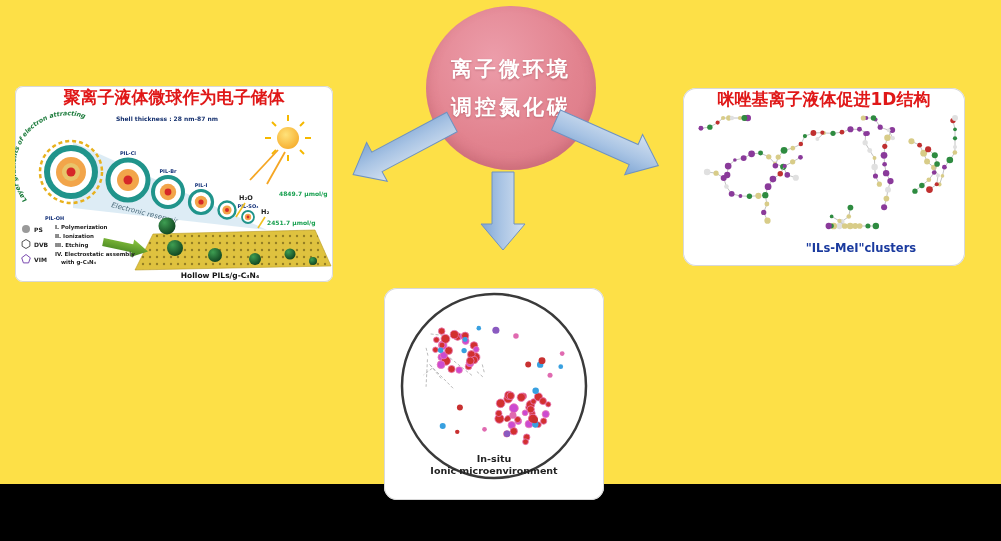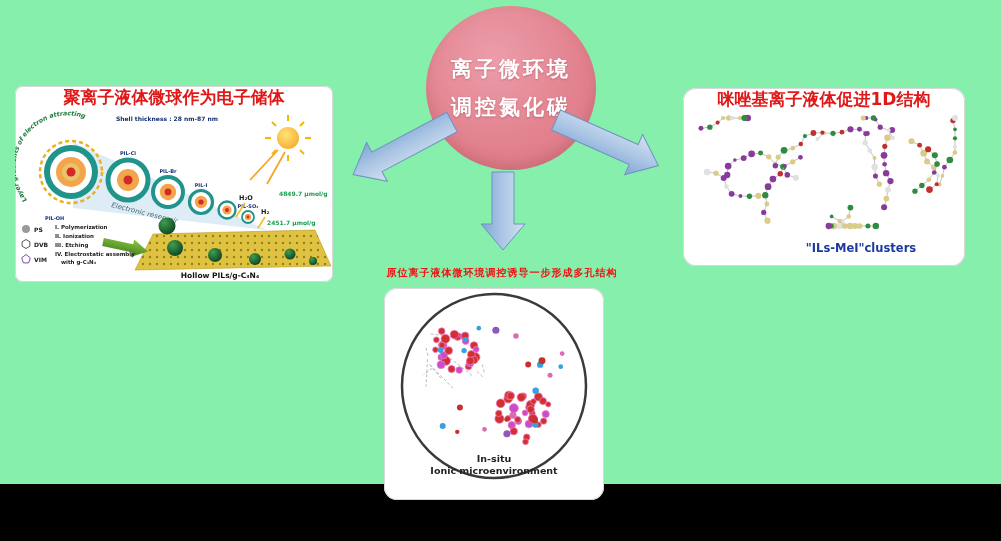--- a/index.html
+++ b/index.html
@@ -1,21 +1,21 @@
 <!DOCTYPE html>
 <html><head>
 <meta charset="utf-8">
 <style>
   html,body{margin:0;padding:0;}
   body{
     width:1001px;height:541px;background:#000;
     font-family:"DejaVu Sans","Liberation Sans",sans-serif;
     overflow:hidden;
   }
-  .stage{position:relative;width:1001px;height:484px;background:#86efac;}
+  .stage{position:relative;width:1001px;height:484px;background:#fde047;}
   .center-circle{
     position:absolute;left:426px;top:6px;width:170px;height:164px;border-radius:50%;
     background:radial-gradient(circle at 40% 32%, #ec9daa 0%, #e2838f 55%, #d97684 100%);
     display:flex;flex-direction:column;align-items:center;justify-content:center;gap:10px;
     color:#fff;font-size:21px;font-weight:bold;letter-spacing:3px;
     text-shadow:0 1px 2px rgba(120,40,50,.35);
     box-shadow:inset 0 -6px 12px rgba(150,60,70,.25);
   }
   .arrows{position:absolute;left:0;top:0;pointer-events:none;}
   .panel{position:absolute;background:#fff;box-shadow:0 0 0 1px #d8d8d8 inset;border-radius:13px;}
@@ -415,21 +415,20 @@
           <line x1="176.71369185911436" y1="116" x2="184.92872684488364" y2="116" stroke="#bbbbbb" stroke-width="0.9"></line>
           <circle cx="176.71369185911436" cy="116" r="2.8152326356619595" fill="#d8cc88"></circle>
           <line x1="184.92872684488364" y1="116" x2="192.84571674931544" y2="116" stroke="#bbbbbb" stroke-width="0.9"></line>
           <circle cx="184.92872684488364" cy="116" r="2.525490742176771" fill="#2e8b40"></circle>
           <circle cx="192.84571674931544" cy="116" r="3.228305346565321" fill="#2e8b40"></circle>
         </g>
       <text x="178" y="142" text-anchor="middle" font-size="11.5" font-weight="bold" fill="#1a3a9e">"ILs-MeI"clusters</text>
     </svg>
   </div>
 
-  <div class="red-caption">原位离子液体微环境调控诱导一步形成多孔结构</div>
 
   <div class="panel bottom-panel">
     <svg viewBox="0 0 220 212" width="220" height="212">
       <circle cx="110" cy="98" r="92" fill="#fff" stroke="#3a3a3a" stroke-width="2.5"></circle>
       <g id="cluster-art">
           <line x1="42.07595402785422" y1="59.866581931053794" x2="44.17220260427179" y2="68.51606706091681" stroke="#aaaaaa" stroke-width="0.8" stroke-dasharray="3 2"></line>
           <line x1="46.65587568888279" y1="45.94773028812943" x2="71.21024441672327" y2="48.98951408289013" stroke="#aaaaaa" stroke-width="0.8" stroke-dasharray="3 2"></line>
           <line x1="98.29050870337468" y1="76.45023017525259" x2="100.42589452075717" y2="85.06915687918249" stroke="#aaaaaa" stroke-width="0.8" stroke-dasharray="3 2"></line>
           <line x1="43.46268326064682" y1="71.2531915206502" x2="42.065656155088156" y2="98.73484528549415" stroke="#aaaaaa" stroke-width="0.8" stroke-dasharray="3 2"></line>
           <line x1="45.732364809948876" y1="76.49176806060558" x2="57.6468960515856" y2="91.01405503077393" stroke="#aaaaaa" stroke-width="0.8" stroke-dasharray="3 2"></line>

